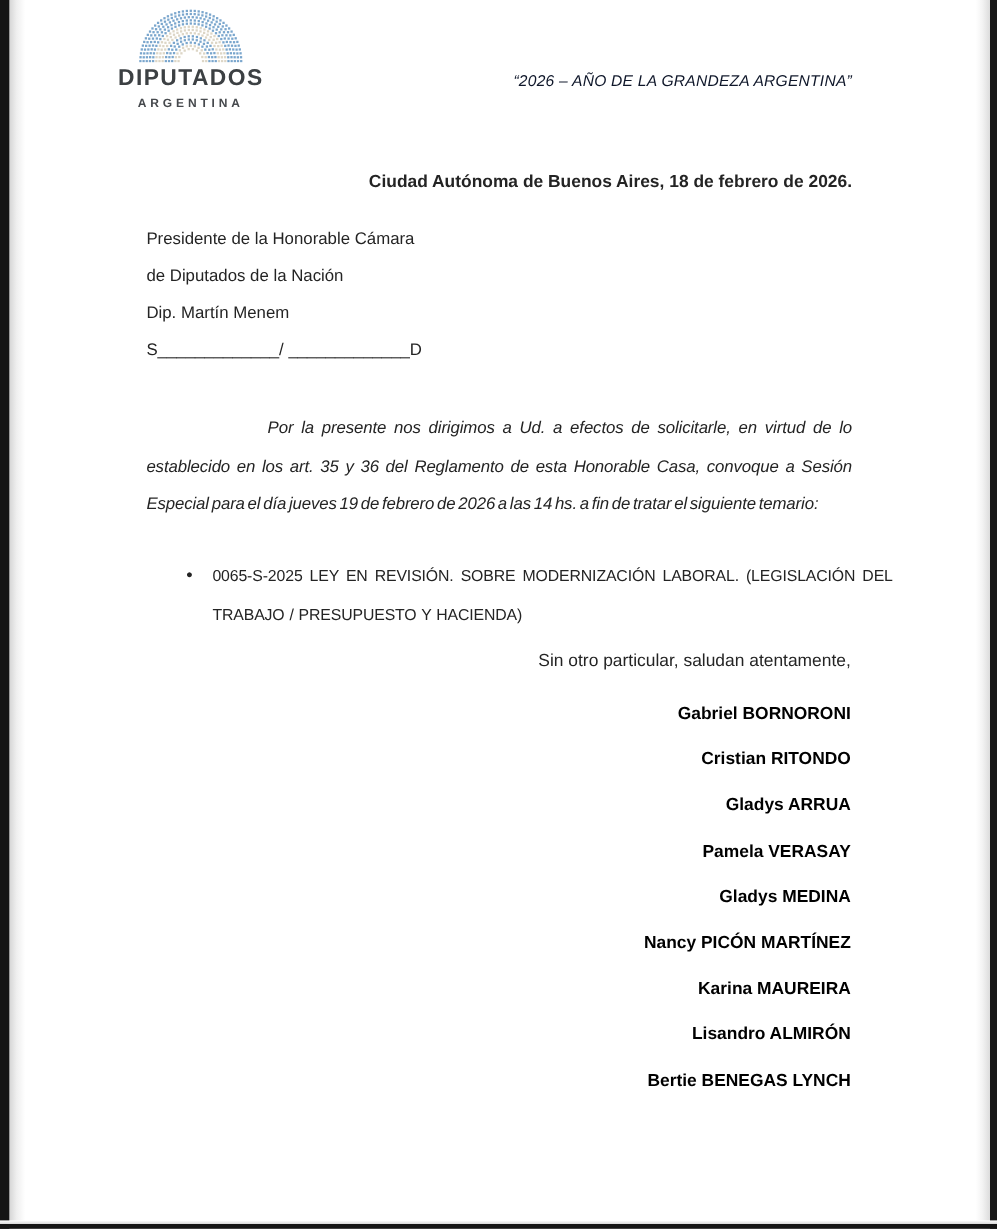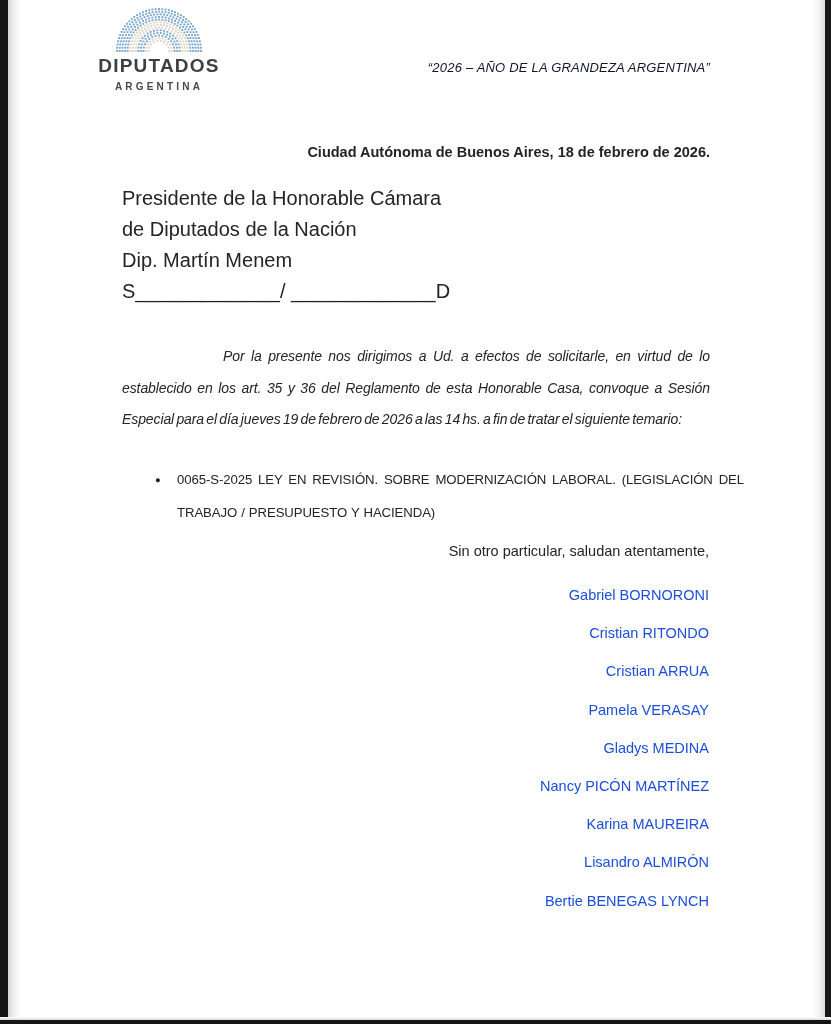--- a/index.html
+++ b/index.html
@@ -24,40 +24,40 @@
 
   
   .logo{position:absolute;left:94px;top:6px;width:130px;text-align:center;}
   .logo svg{display:block;margin:0 auto;}
   .logo-title{font-size:19px;font-weight:bold;letter-spacing:1.2px;color:#3c4043;margin-top:3px;}
   .logo-subtitle{font-size:10px;font-weight:bold;letter-spacing:3.2px;color:#46494d;margin-top:4px;}
   .slogan{position:absolute;top:60px;right:121px;font-size:13px;font-style:italic;color:#3e4a5b;letter-spacing:0.2px;}
 
   .dateline{position:absolute;top:144px;right:121px;font-size:14.5px;font-weight:bold;}
 
-  .recipient{position:absolute;left:122px;top:183px;font-size:20px;line-height:31px;}
+  .recipient{position:absolute;left:122px;top:183px;font-size:14px;line-height:31px;}
   .recipient div{white-space:pre;}
 
   .body-par{
     position:absolute;left:122px;top:341px;width:588px;margin:0;
     font-size:14px;line-height:31.5px;text-align:justify;text-indent:101px;
     word-spacing:-1.5px;letter-spacing:-0.1px;font-style:italic;
   }
 
   .agenda{position:absolute;left:138px;top:447px;width:590px;margin:16px;padding:0;list-style:none;}
   .agenda li{
     font-size:13.2px;line-height:33px;text-align:justify;
     padding-left:23px;position:relative;word-spacing:0.5px;letter-spacing:-0.1px;
   }
   .agenda li::before{content:"●";position:absolute;left:1px;top:0;font-size:9.5px;line-height:33px;}
 
   .closing{position:absolute;top:543px;right:122px;font-size:14.5px;}
 
   .signatures{position:absolute;top:576px;right:122px;text-align:right;}
-  .sig-row{line-height:38.2px;font-weight:normal;font-size:14.5px;color:#1d4ed8;}
+  .sig-row{line-height:38.2px;font-weight:bold;font-size:14.5px;color:#000000;}
 </style>
 </head>
 <body>
 
 <div class="page">
 
   <div class="edge edge-left"></div>
   <div class="edge edge-left-shade"></div>
   <div class="edge edge-right-shade"></div>
   <div class="edge edge-right"></div>
@@ -419,21 +419,21 @@
 
   <ul class="agenda">
     <li>0065-S-2025 LEY EN REVISIÓN. SOBRE MODERNIZACIÓN LABORAL. (LEGISLACIÓN DEL TRABAJO / PRESUPUESTO Y HACIENDA)</li>
   </ul>
 
   <div class="closing">Sin otro particular, saludan atentamente,</div>
 
   <div class="signatures">
       <div class="sig-row">Gabriel BORNORONI</div>
       <div class="sig-row">Cristian RITONDO</div>
-      <div class="sig-row">Cristian ARRUA</div>
+      <div class="sig-row">Gladys ARRUA</div>
       <div class="sig-row">Pamela VERASAY</div>
       <div class="sig-row">Gladys MEDINA</div>
       <div class="sig-row">Nancy PICÓN MARTÍNEZ</div>
       <div class="sig-row">Karina MAUREIRA</div>
       <div class="sig-row">Lisandro ALMIRÓN</div>
       <div class="sig-row">Bertie BENEGAS LYNCH</div>
     </div>
 
 </div>
 

